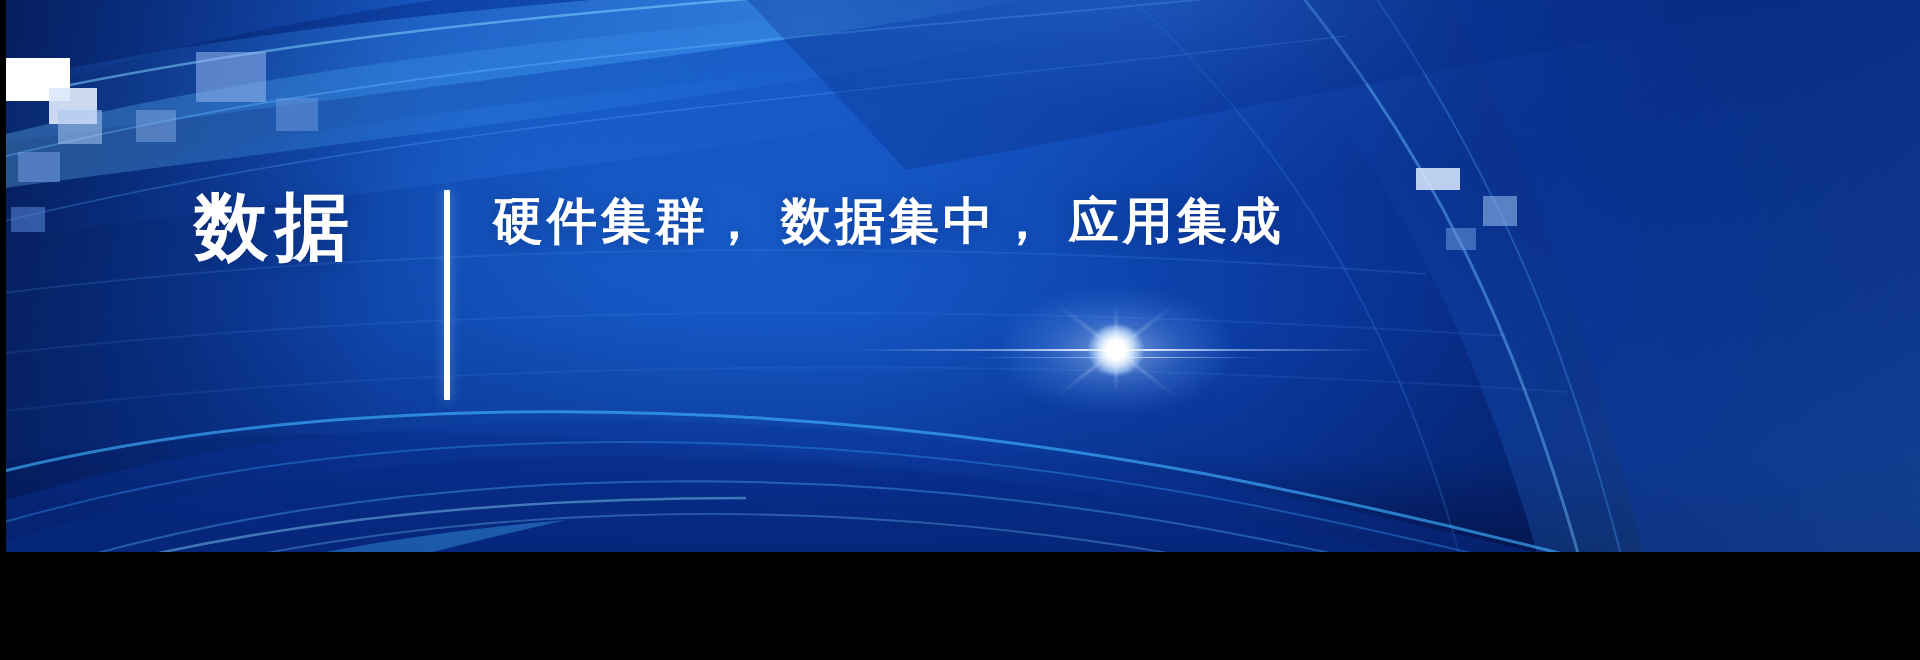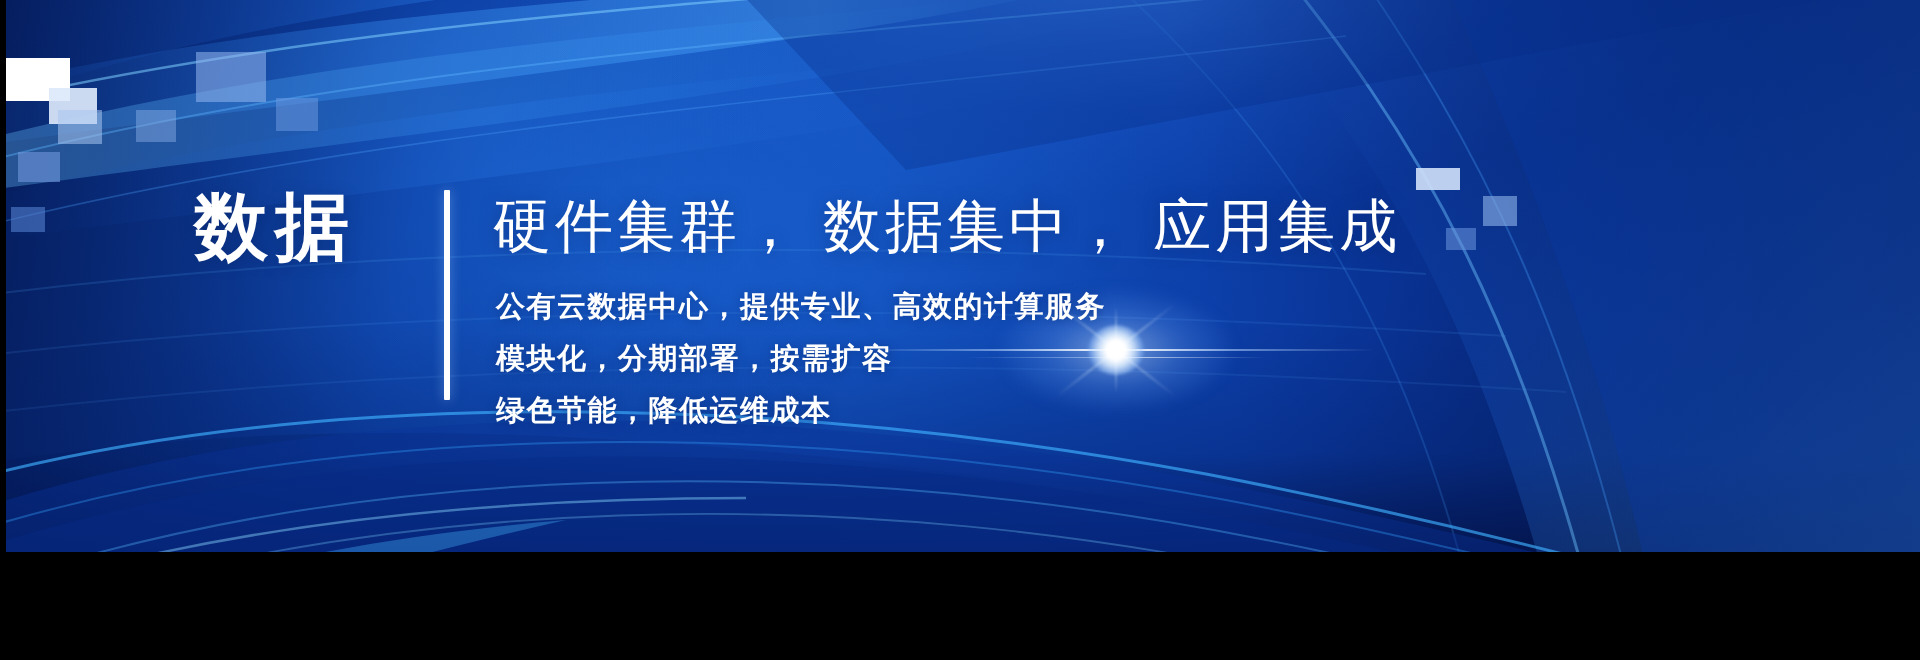--- a/index.html
+++ b/index.html
@@ -165,22 +165,22 @@
     height: 210px;
     background: #ffffff;
     border-radius: 1px;
     box-shadow: 0 0 12px rgba(160,205,255,0.45);
   }
   .headline {
     position: absolute;
     left: 487px;
     top: 188px;
     color: #ffffff;
-    font-size: 58px;
-    font-weight: 400;
+    font-size: 50px;
+    font-weight: 700;
     letter-spacing: 4px;
     white-space: nowrap;
     text-shadow: 0 2px 16px rgba(10,40,110,0.5);
   }
   .sublines {
     position: absolute;
     left: 490px;
     top: 280px;
     color: #ffffff;
     font-size: 29px;
@@ -299,20 +299,15 @@
   <div class="content">
 
     <div class="brand">
       <span class="brand-line">数据</span>
     </div>
 
     <div class="divider"></div>
 
     <div class="headline">硬件集群， 数据集中， 应用集成</div>
 
-    <div class="sublines">
-      <span class="subline">公有云数据中心，提供专业、高效的计算服务</span>
-      <span class="subline">模块化，分期部署，按需扩容</span>
-      <span class="subline">绿色节能，降低运维成本</span>
-    </div>
 
   </div>
 </div>
 
 </body></html>

